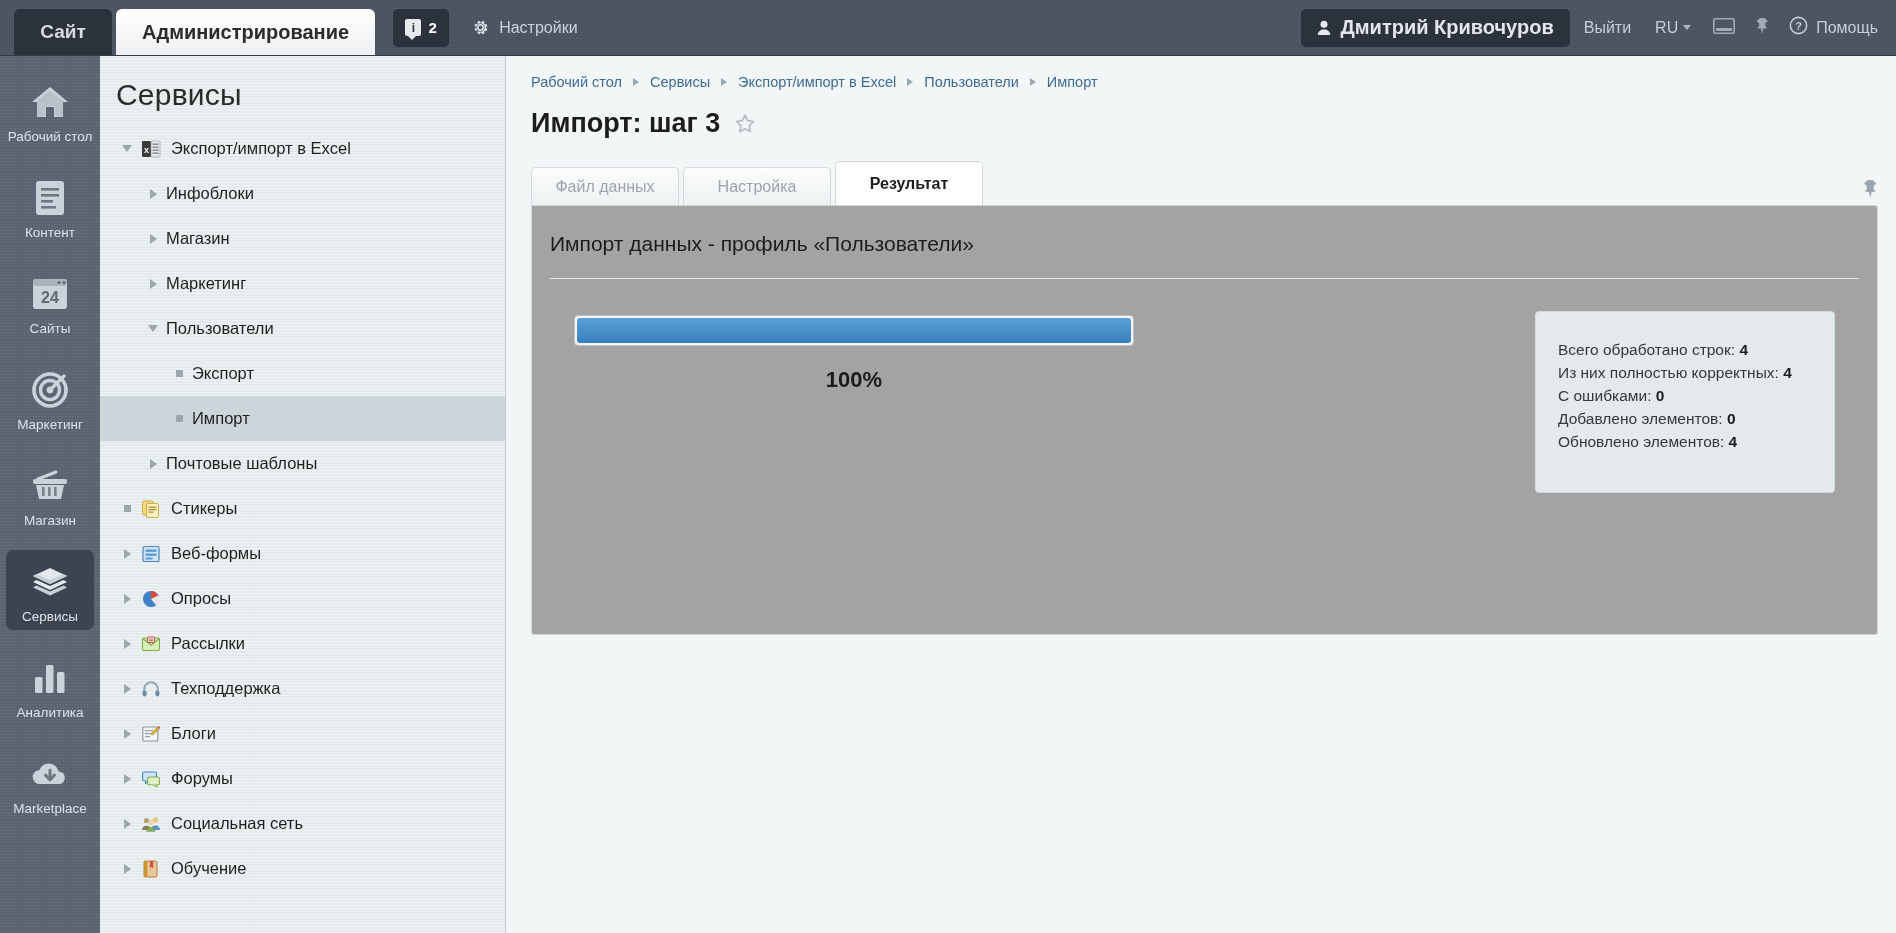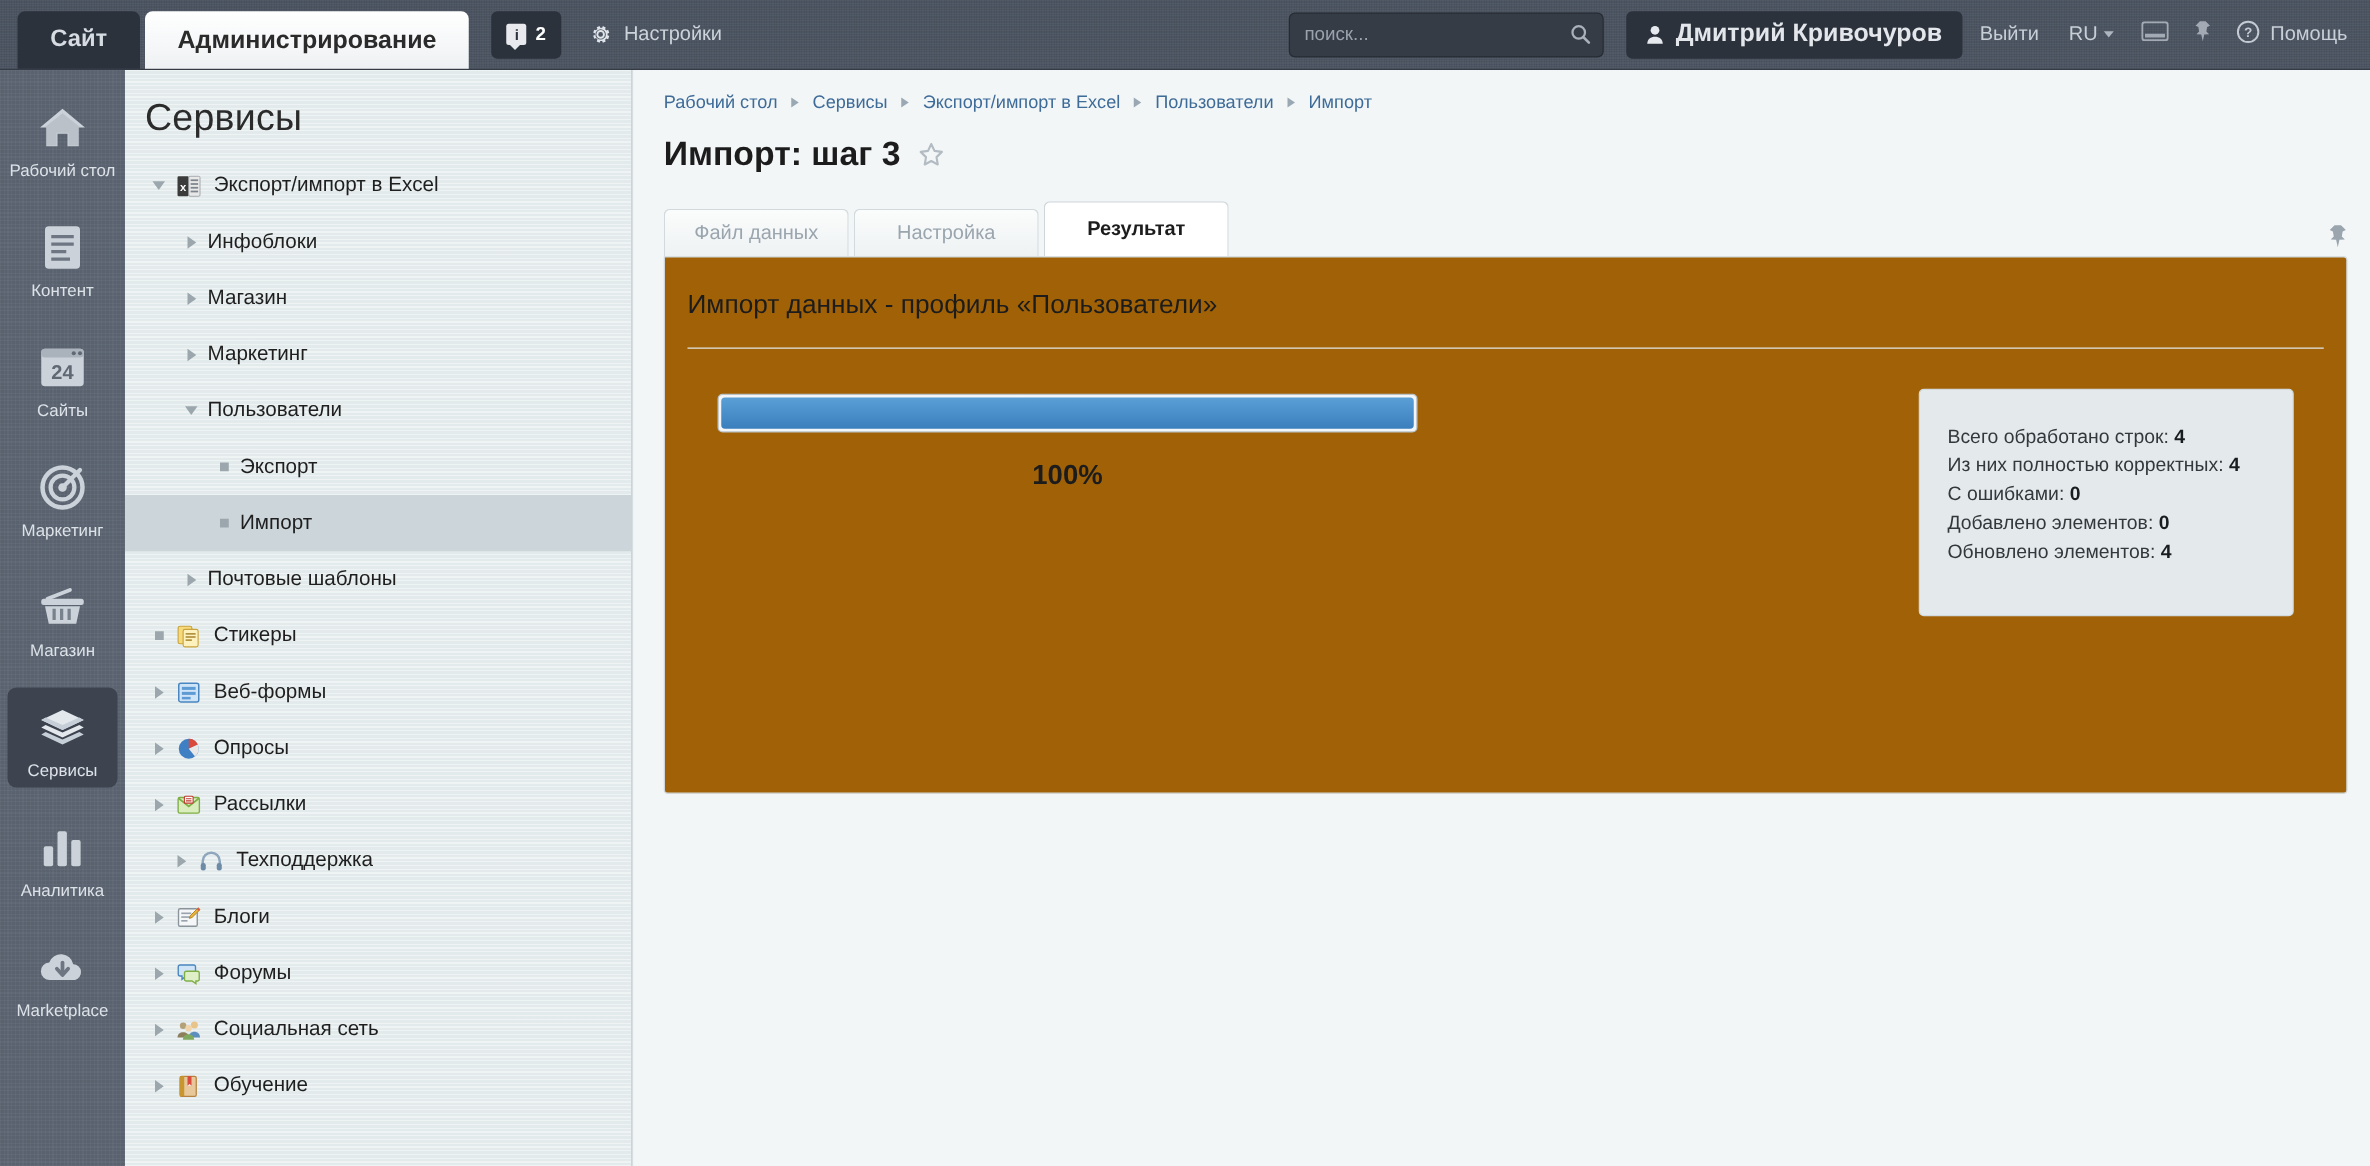--- a/index.html
+++ b/index.html
@@ -228,21 +228,21 @@
     background: #ffffff;
     border-color: #cfd7db;
   }
   .pin-right {
     position: absolute; right: 18px; bottom: 6px;
     width: 16px; height: 20px; cursor: pointer;
   }
 
   .panel {
     margin: 0 18px 0 24px;
-    background: #a16207;
+    background: #a3a3a3;
     border: 1px solid #cfd7db;
     border-radius: 0 3px 3px 3px;
     height: 430px;
     position: relative;
   }
   .panel-head {
     font-size: 21px; color: #1c1c1c;
     padding: 26px 0 0 18px;
   }
   .panel-divider {
@@ -325,29 +325,20 @@
       <svg width="19" height="19" viewBox="0 0 20 20">
         <path fill="#dfe4ea" d="M10 6.4a3.6 3.6 0 1 0 0 7.2 3.6 3.6 0 0 0 0-7.2zm0 5.6a2 2 0 1 1 0-4 2 2 0 0 1 0 4z"></path>
         <path fill="#dfe4ea" d="M17.3 11.4l-1.5-.6a6 6 0 0 0 0-1.6l1.5-.6-1-2.4-1.5.6a6 6 0 0 0-1.1-1.1l.6-1.5L11.9 3l-.6 1.5a6 6 0 0 0-1.6 0L9.1 3l-2.4 1 .6 1.5a6 6 0 0 0-1.1 1.1L4.7 6l-1 2.4 1.5.6a6 6 0 0 0 0 1.6l-1.5.6 1 2.4 1.5-.6a6 6 0 0 0 1.1 1.1L6.7 16l2.4 1 .6-1.5a6 6 0 0 0 1.6 0l.6 1.5 2.4-1-.6-1.5a6 6 0 0 0 1.1-1.1l1.5.6 1-2.6zm-7.3 3a4.4 4.4 0 1 1 0-8.8 4.4 4.4 0 0 1 0 8.8z"></path>
       </svg>
     </span>
     <span>Настройки</span>
   </div>
 
   <div class="spacer"></div>
 
-  <div class="search-wrap">
-    <input class="search-input" type="text" placeholder="поиск..." style="">
-    <span class="search-ico">
-      <svg width="17" height="17" viewBox="0 0 18 18">
-        <circle cx="7.4" cy="7.4" r="5.3" fill="none" stroke="#aab1bb" stroke-width="1.9"></circle>
-        <line x1="11.4" y1="11.4" x2="16" y2="16" stroke="#aab1bb" stroke-width="2.2" stroke-linecap="round"></line>
-      </svg>
-    </span>
-  </div>
 
   <div class="user-btn">
     <span class="user-ico">
       <svg width="14" height="16" viewBox="0 0 14 16">
         <circle cx="7" cy="4.2" r="3.5" fill="#e6eaef"></circle>
         <path d="M0.8 15c0-3.6 2.8-5.6 6.2-5.6s6.2 2 6.2 5.6z" fill="#e6eaef"></path>
       </svg>
     </span>
     <span class="user-name">Дмитрий Кривочуров</span>
   </div>
@@ -595,21 +586,21 @@
         <span class="tico">
           <svg width="20" height="20" viewBox="0 0 20 20">
             <rect x="1.5" y="4" width="17" height="12.5" rx="1.4" fill="#d9edbd" stroke="#7fae45" stroke-width="1.1"></rect>
             <path d="M1.8 4.6 10 11.2 18.2 4.6" fill="none" stroke="#7fae45" stroke-width="1.3"></path>
             <rect x="6.5" y="3" width="7" height="5.5" rx=".8" fill="#fff" stroke="#c0392b" stroke-width=".9"></rect>
             <path d="M7.8 5h4.4M7.8 6.7h4.4" stroke="#c0392b" stroke-width=".9"></path>
           </svg>
         </span>
         <span class="tlabel">Рассылки</span>
       </div>
-      <div class="tnode" style="padding-left: 14px; margin-left: 18px;">
+      <div class="tnode" style="padding-left: 14px;">
         <span class="tw-slot">
           <span class="tw-arrow"></span>
         </span>
         <span class="tico">
           <svg width="20" height="20" viewBox="0 0 20 20">
             <path d="M3.2 12.5V10a6.8 6.8 0 0 1 13.6 0v2.5" fill="none" stroke="#8fa7bd" stroke-width="2"></path>
             <rect x="1.6" y="11.4" width="4" height="6" rx="1.8" fill="#6d8aa6"></rect>
             <rect x="14.4" y="11.4" width="4" height="6" rx="1.8" fill="#6d8aa6"></rect>
           </svg>
         </span>

